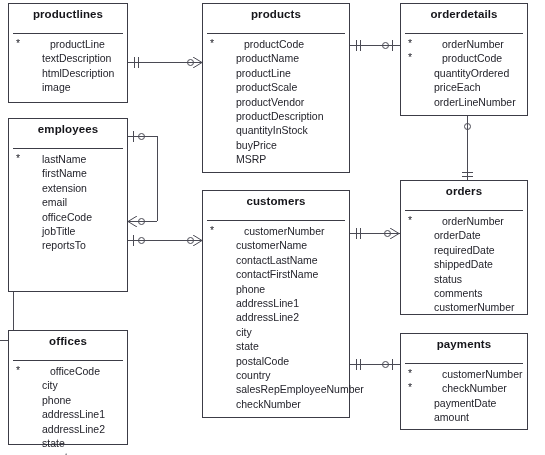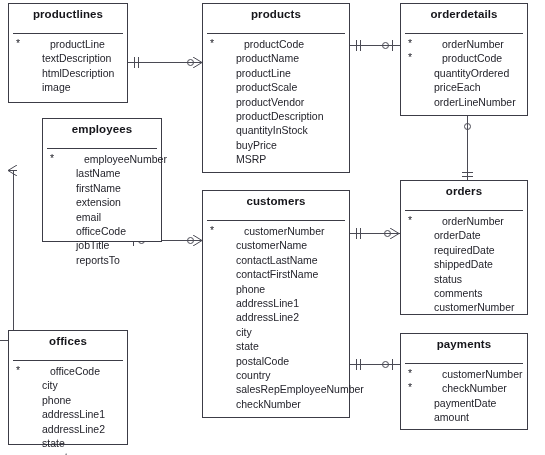--- a/index.html
+++ b/index.html
@@ -115,24 +115,24 @@
       <div class="entity" style="left: 400px; top: 3px; width: 128px; height: 113px;">
         <div class="entity-title">orderdetails</div>
         <ul class="attr-list">
           <li class="attr is-pk"><span class="pk-mark">*</span><span class="attr-text">orderNumber</span></li>
           <li class="attr is-pk"><span class="pk-mark">*</span><span class="attr-text">productCode</span></li>
           <li class="attr"><span class="attr-text">quantityOrdered</span></li>
           <li class="attr"><span class="attr-text">priceEach</span></li>
           <li class="attr"><span class="attr-text">orderLineNumber</span></li>
         </ul>
       </div>
-      <div class="entity" style="left: 8px; top: 118px; width: 120px; height: 124px; margin-left: 34px;">
+      <div class="entity" style="left: 8px; top: 118px; width: 120px; height: 174px;">
         <div class="entity-title">employees</div>
         <ul class="attr-list">
-          <li class="attr is-pk"><span class="pk-mark">*</span><span class="attr-text">employeeNumber</span></li>
+          <li class="attr is-pk"><span class="pk-mark">*</span></li>
           <li class="attr"><span class="attr-text">lastName</span></li>
           <li class="attr"><span class="attr-text">firstName</span></li>
           <li class="attr"><span class="attr-text">extension</span></li>
           <li class="attr"><span class="attr-text">email</span></li>
           <li class="attr"><span class="attr-text">officeCode</span></li>
           <li class="attr"><span class="attr-text">jobTitle</span></li>
           <li class="attr"><span class="attr-text">reportsTo</span></li>
         </ul>
       </div>
       <div class="entity" style="left: 202px; top: 190px; width: 148px; height: 228px;">

